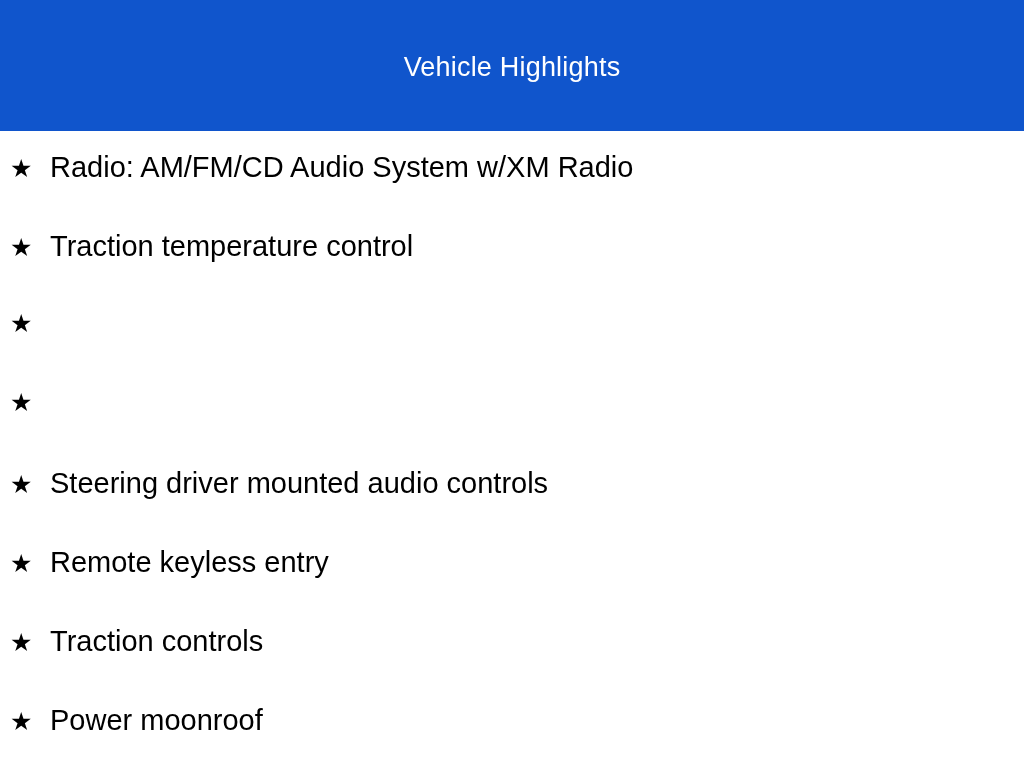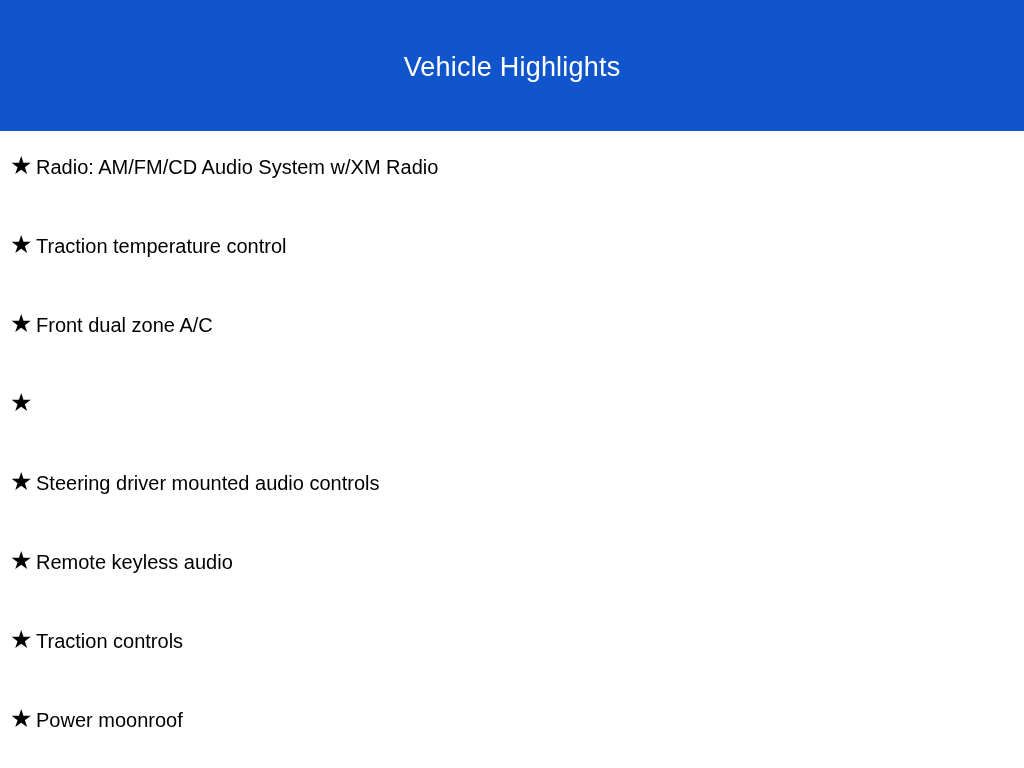--- a/index.html
+++ b/index.html
@@ -52,24 +52,24 @@
   }
   .bullet-star {
     width: 24px;
     flex: 0 0 24px;
     font-size: 25px;
     line-height: 1;
     color: #000000;
     text-align: left;
   }
   .feature-label {
-    font-size: 20px;
+    font-size: 29px;
     color: #000000;
     line-height: 1;
-    margin-left: 2px;
+    margin-left: 16px;
     white-space: nowrap;
   }
 </style>
 </head>
 <body>
 
 <div class="page">
 
   <div class="header-bar">
     <h1 class="header-title">Vehicle Highlights</h1>
@@ -82,35 +82,34 @@
       <span class="feature-label">Radio: AM/FM/CD Audio System w/XM Radio</span>
     </li>
 
     <li class="feature-item">
       <span class="bullet-star">★</span>
       <span class="feature-label">Traction temperature control</span>
     </li>
 
     <li class="feature-item">
       <span class="bullet-star">★</span>
-      <span class="feature-label">Front dual zone A/C</span>
     </li>
 
     <li class="feature-item">
       <span class="bullet-star">★</span>
     </li>
 
     <li class="feature-item">
       <span class="bullet-star">★</span>
       <span class="feature-label">Steering driver mounted audio controls</span>
     </li>
 
     <li class="feature-item">
       <span class="bullet-star">★</span>
-      <span class="feature-label">Remote keyless audio</span>
+      <span class="feature-label">Remote keyless entry</span>
     </li>
 
     <li class="feature-item">
       <span class="bullet-star">★</span>
       <span class="feature-label">Traction controls</span>
     </li>
 
     <li class="feature-item">
       <span class="bullet-star">★</span>
       <span class="feature-label">Power moonroof</span>

